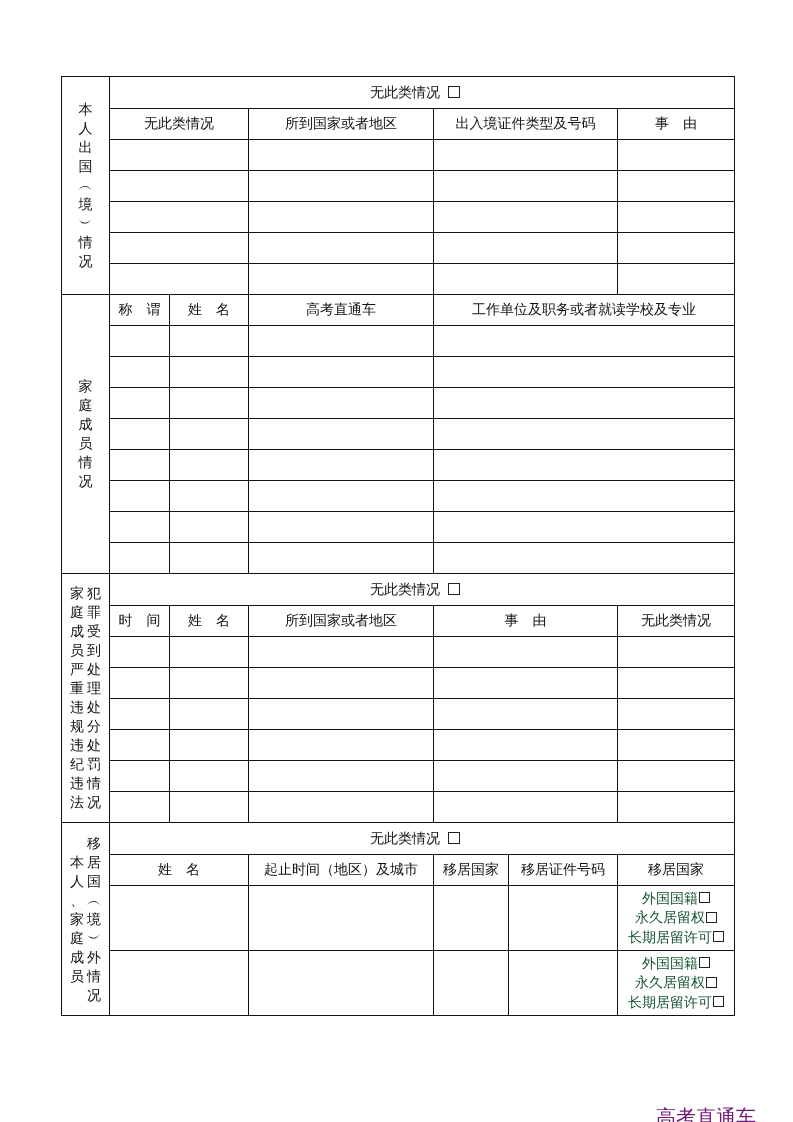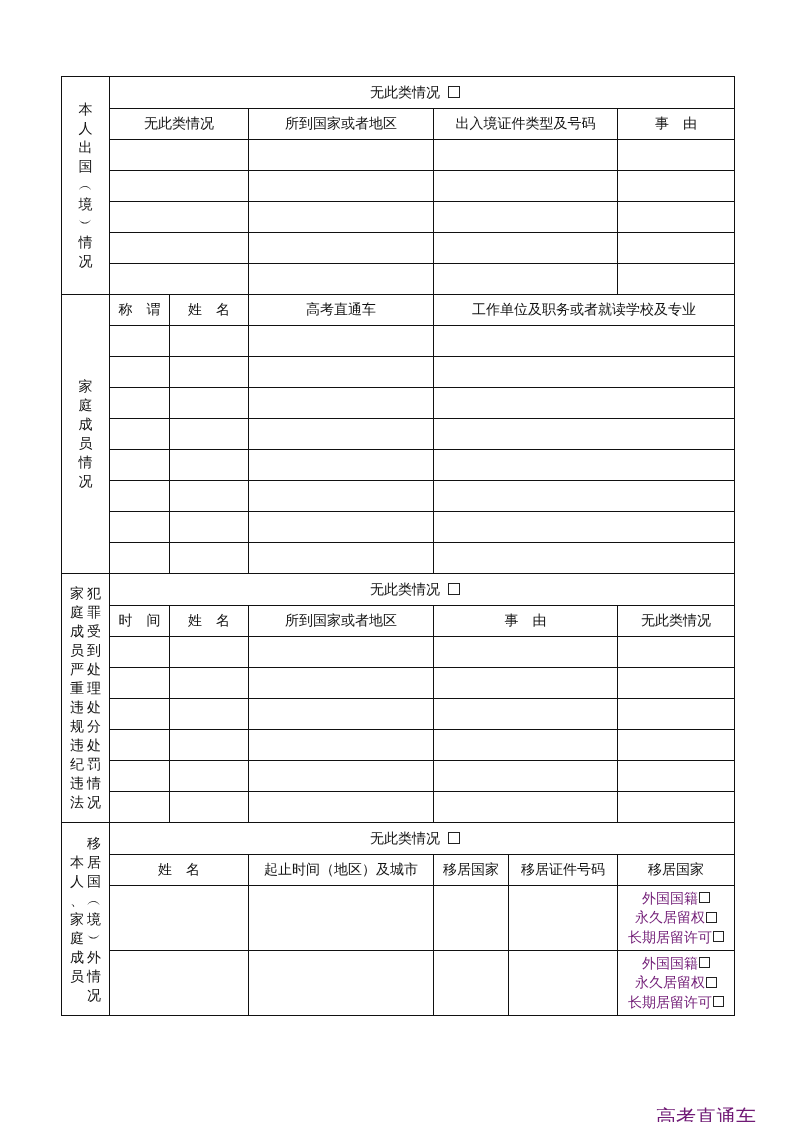--- a/index.html
+++ b/index.html
@@ -4,21 +4,21 @@
 <style>
   html, body { margin: 0; padding: 0; background: #ffffff; }
   body { width: 793px; height: 1122px; position: relative; font-family: "DejaVu Sans", "Liberation Sans", sans-serif; color: #111; overflow: hidden; }
   table.form { position: absolute; left: 61px; top: 76px; width: 673px; border-collapse: collapse; table-layout: fixed; }
   table.form td { border: 1.3px solid #111; padding: 0; font-size: 14px; text-align: center; vertical-align: middle; box-sizing: border-box; }
   .vlabel { font-size: 14px; line-height: 19px; }
   .vlabel .col { display: inline-block; vertical-align: top; width: 17px; text-align: center; }
   .none-row td.bar { padding-right: 14px; }
   .chk { display: inline-block; width: 10px; height: 10px; border: 1px solid #222; vertical-align: middle; margin-left: 8px; position: relative; top: -1px; }
   .chk.sm { width: 9px; height: 9px; margin-left: 1px; }
-  .opts { text-align: right; padding-right: 6px; font-size: 12px; line-height: 19.5px; color: #701a75; font-family: "DejaVu Serif", "Liberation Serif", serif; }
+  .opts { text-align: right; padding-right: 6px; font-size: 12px; line-height: 19.5px; color: #14532d; font-family: "DejaVu Serif", "Liberation Serif", serif; }
   .watermark { position: absolute; left: 656px; top: 1068px; font-size: 20px; color: #701a75; letter-spacing: 0px; margin-top: 36px; }
 </style>
 </head>
 <body>
 
 <table class="form">
   <colgroup>
     <col style="width:48px">
       <col style="width:60px">
       <col style="width:79px">

